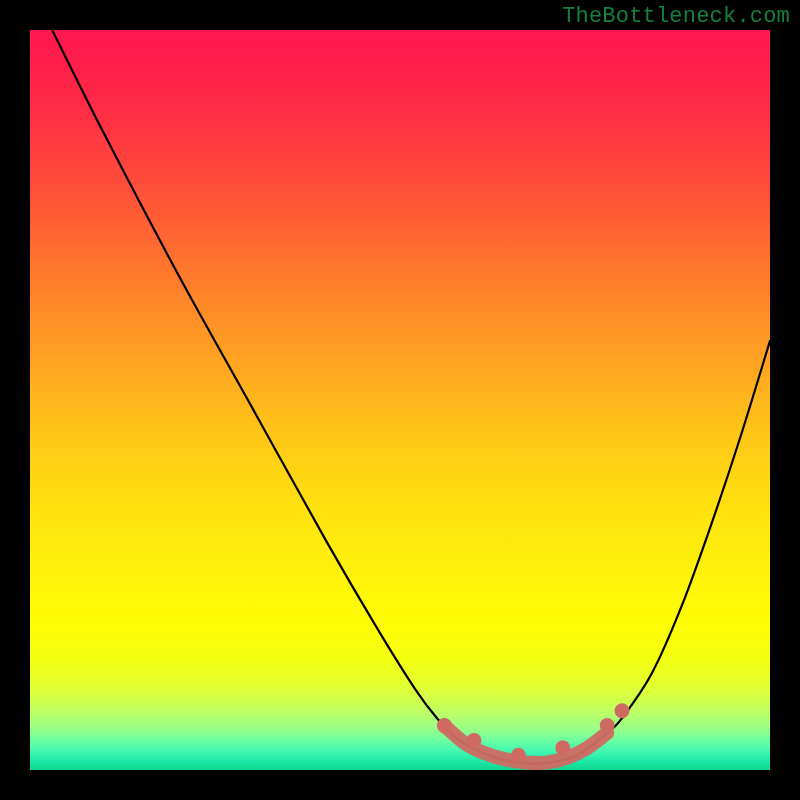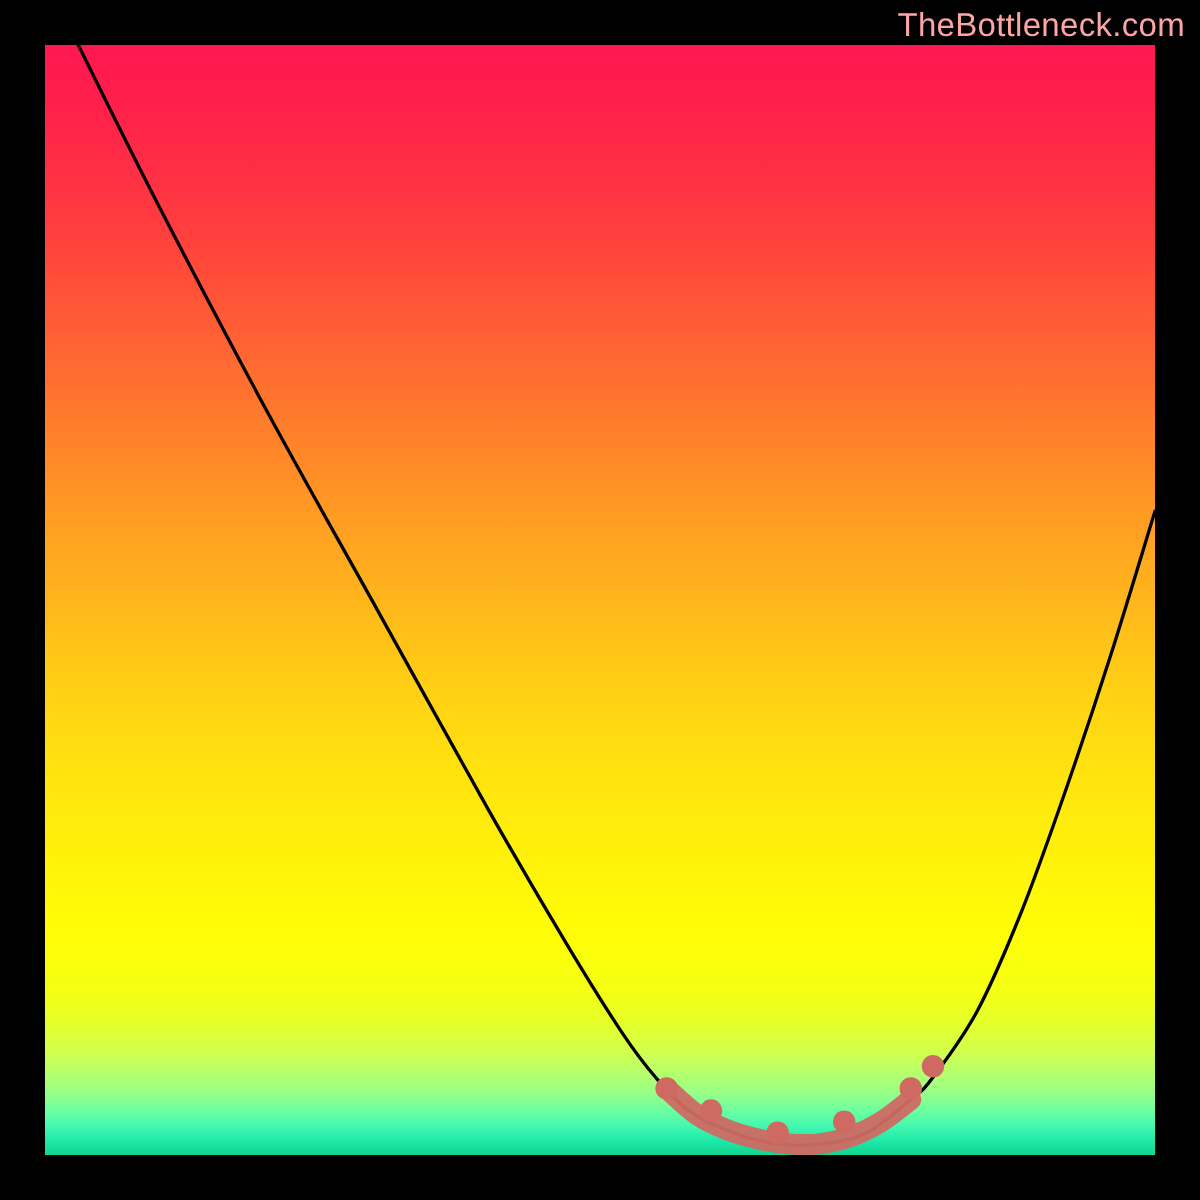--- a/index.html
+++ b/index.html
@@ -14,25 +14,26 @@
   .frame {
     position: relative;
     width: 800px;
     height: 800px;
     background: #000;
   }
   .watermark {
     position: absolute;
     top: 4px;
     right: 10px;
-    color: #fca5a5;
+    color: #15803d;
     font-size: 22px;
     font-weight: 400;
     letter-spacing: 0.2px;
     z-index: 10;
+    font-family: Liberation Mono, monospace;
   }
   .plot-area {
     position: absolute;
     left: 30px;
     top: 30px;
     width: 740px;
     height: 740px;
     overflow: hidden;
   }
   .gradient {

